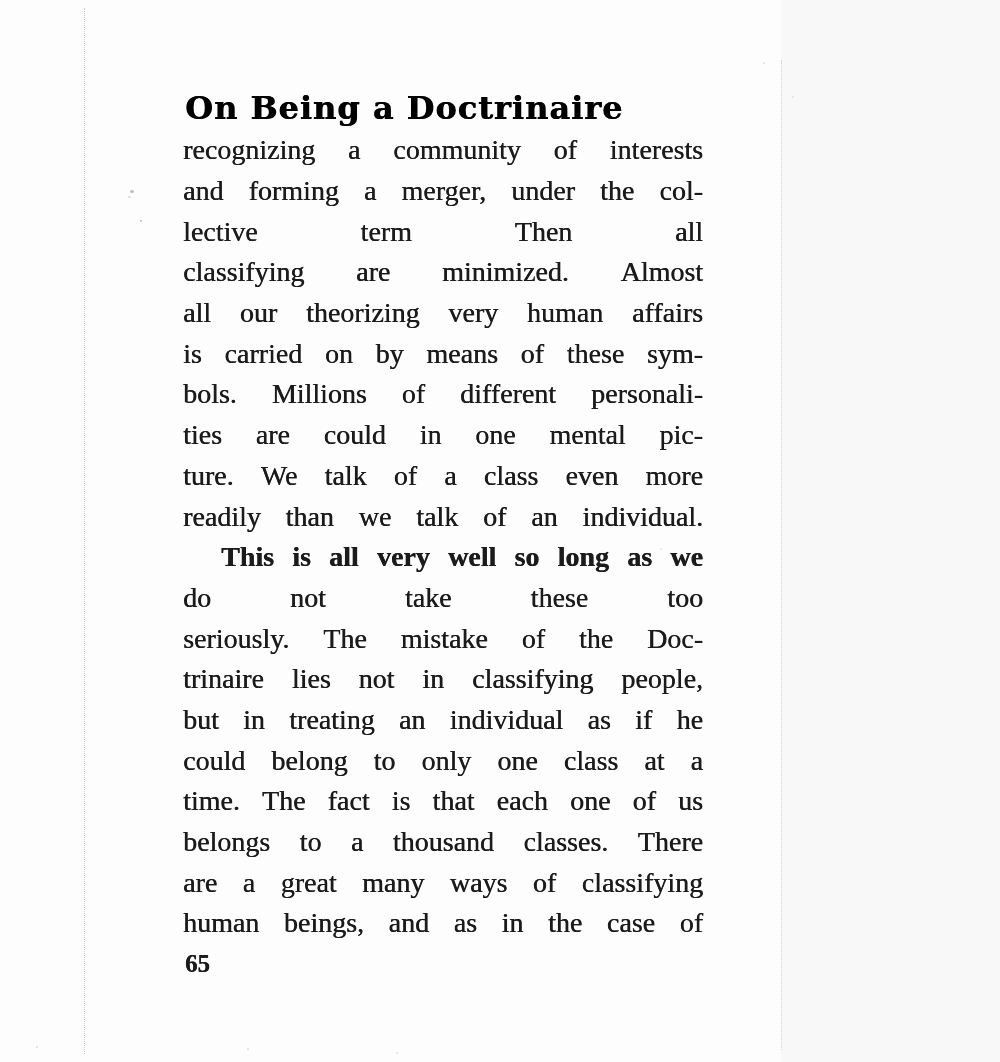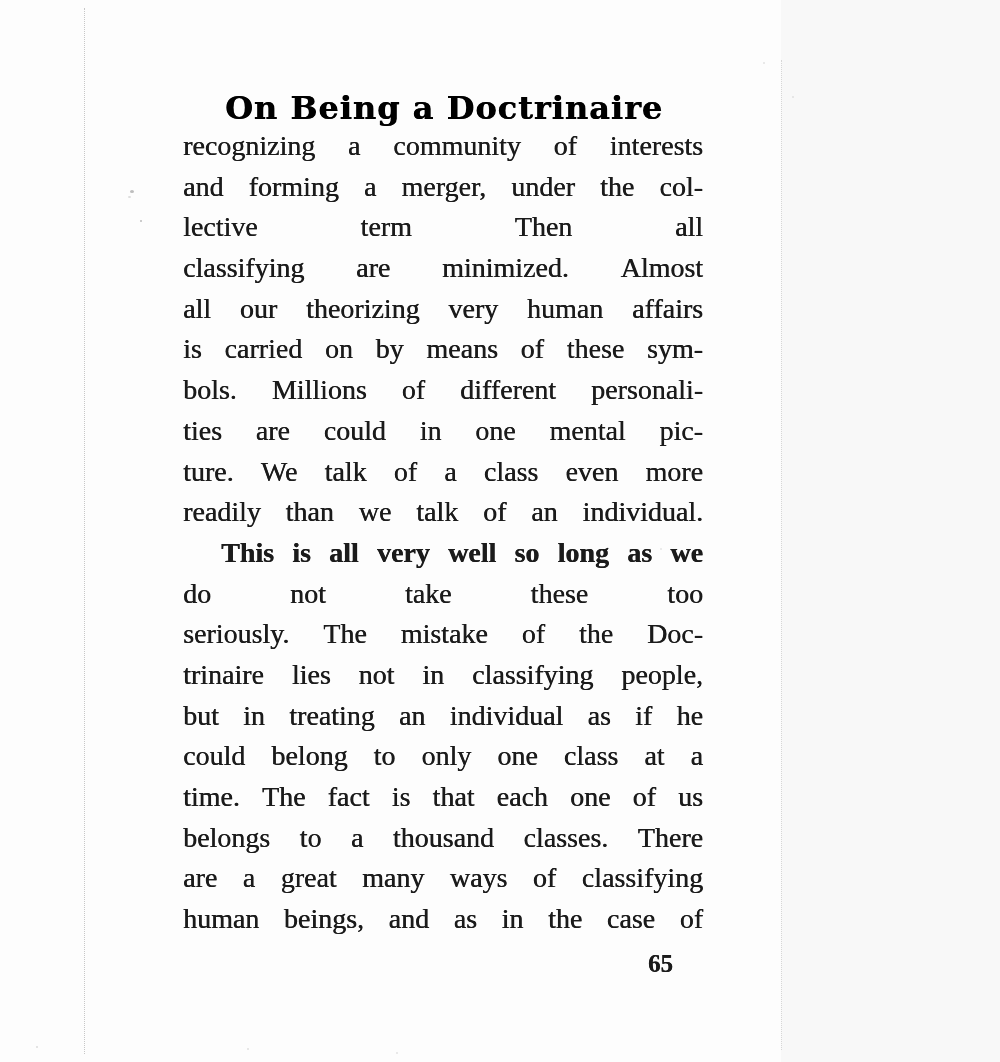--- a/index.html
+++ b/index.html
@@ -52,56 +52,57 @@
   .speck.s6 { left: 763px; top: 62px;  width: 2px; height: 2px; opacity: .4; }
   .speck.s7 { left: 792px; top: 96px;  width: 2px; height: 2px; opacity: .35; }
   .speck.s8 { left: 660px; top: 548px; width: 2px; height: 2px; opacity: .35; }
   .speck.s9 { left: 128px; top: 196px; width: 3px; height: 2px; opacity: .5; }
 
   .title {
     position: absolute;
     left: 185px;
     top: 68px;
     width: 518px;
-    text-align: center;
+    text-align: left;
     font-family: "DejaVu Serif", serif;
     font-weight: bold;
     font-size: 32px;
     letter-spacing: 1px;
     color: #000;
     text-shadow: 0.6px 0 0 #000;
     white-space: nowrap;
   }
   .body-text {
     position: absolute;
     left: 183px;
     top: 130px;
     width: 520px;
   }
   .line {
     display: flex;
     justify-content: space-between;
+    align-items: center;
     height: 40.7px;
     font-size: 28px;
     white-space: nowrap;
     text-shadow: 0.4px 0 0 currentColor;
   }
   .line.indent {
     padding-left: 38px;
     font-weight: bold;
   }
   .line span {
     display: inline-block;
   }
   .page-number {
     position: absolute;
     left: 185px;
     top: 950px;
     width: 488px;
-    text-align: right;
+    text-align: left;
     font-size: 25px;
     font-weight: bold;
     text-shadow: 0.3px 0 0 currentColor;
   }
 </style>
 </head>
 <body>
 
 <div class="scan-strip-right"></div>
 <div class="page-edge-left"></div>

